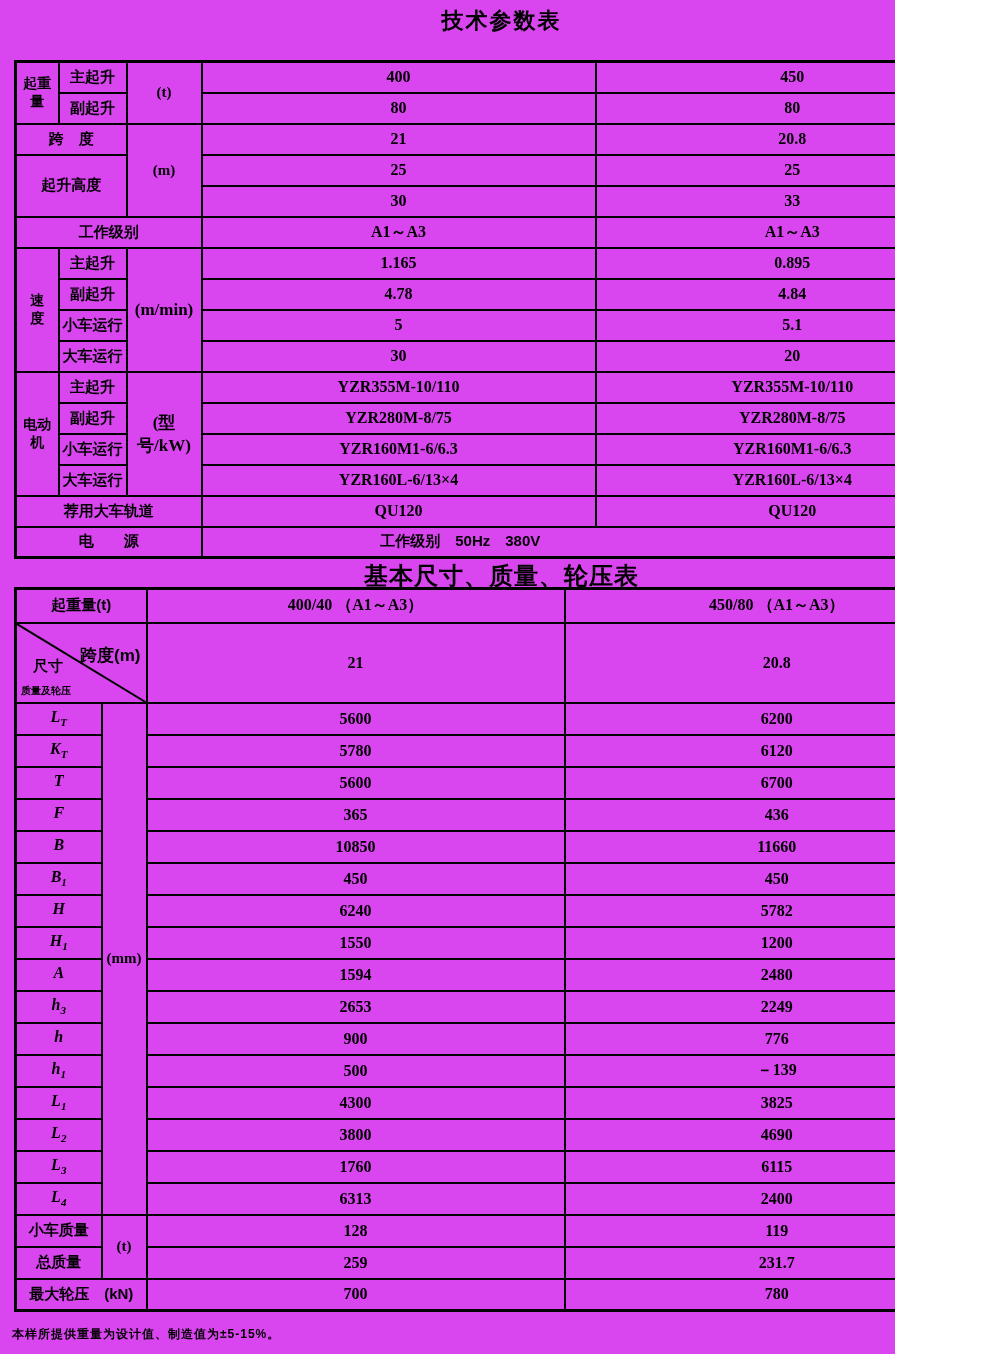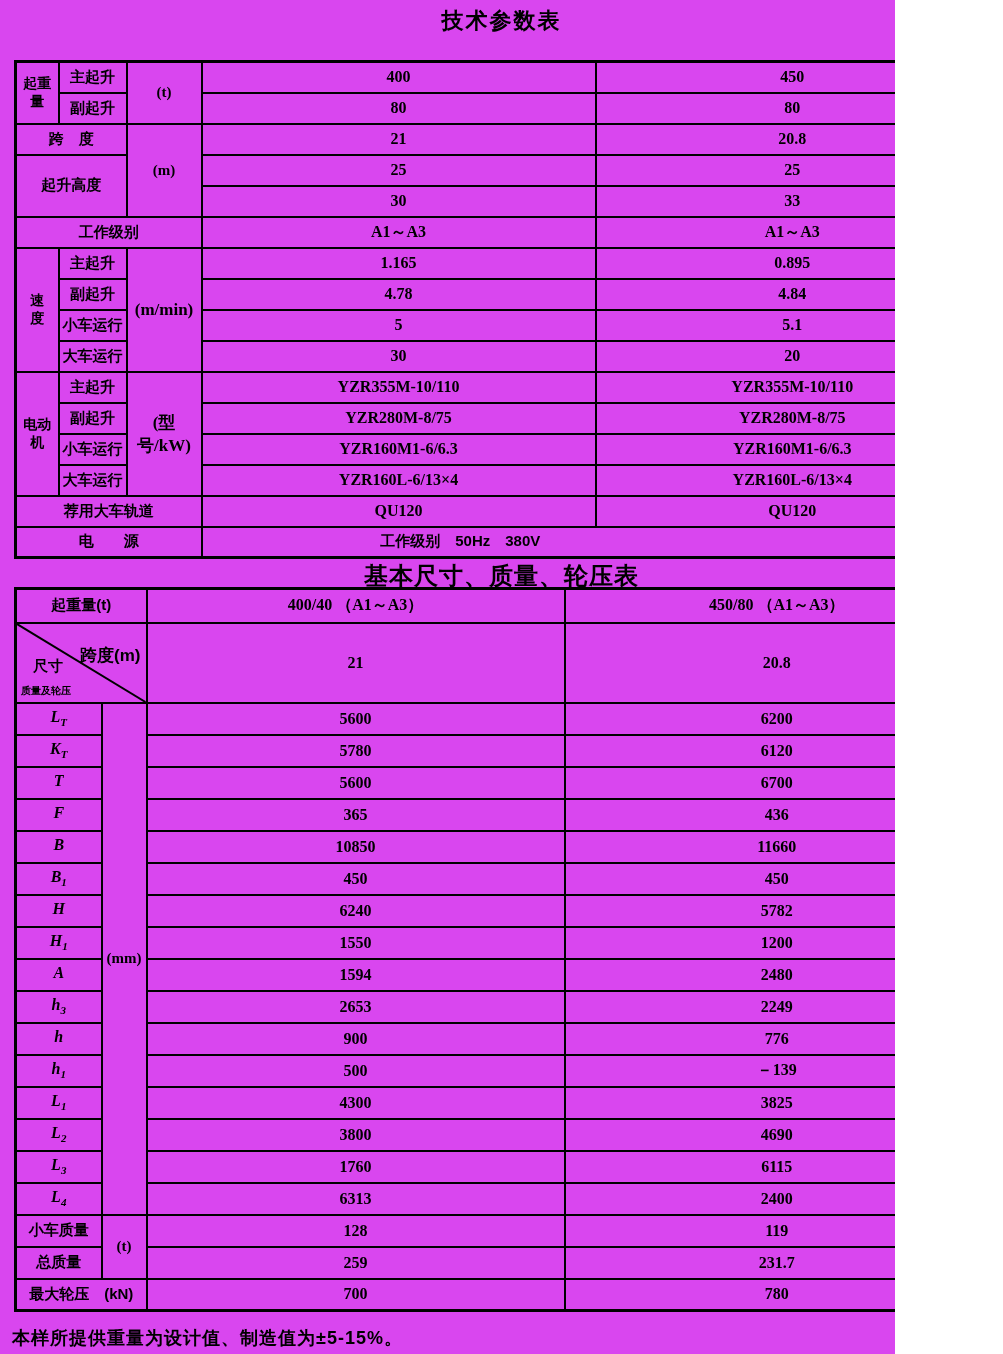--- a/index.html
+++ b/index.html
@@ -28,21 +28,21 @@
   
   #t2 tr.hdr{height:34px;}
   #t2 tr.diagrow{height:78px;}
   #t2 tr.dim{height:32px;}
   #t2 tr.mass{height:32px;}
   .diag-wrap{position:relative;width:100%;height:78px;}
   .diag-wrap svg{position:absolute;left:0;top:0;width:100%;height:100%;}
   .diag-top{position:absolute;top:20px;right:5px;font-weight:bold;font-size:17px;}
   .diag-l1{position:absolute;top:33px;left:16px;font-weight:bold;font-size:15px;}
   .diag-l2{position:absolute;bottom:4px;left:4px;font-weight:bold;font-size:10px;}
-  .footnote{position:absolute;top:1326px;left:12px;font-size:18px;font-weight:bold;letter-spacing:1px;}
+  .footnote{position:absolute;top:1326px;left:12px;font-size:12px;font-weight:bold;letter-spacing:1px;}
 </style>
 </head>
 <body>
 
 <div class="page">
 
   <div class="title1">技术参数表</div>
 
   <table id="t1">
     <colgroup>

